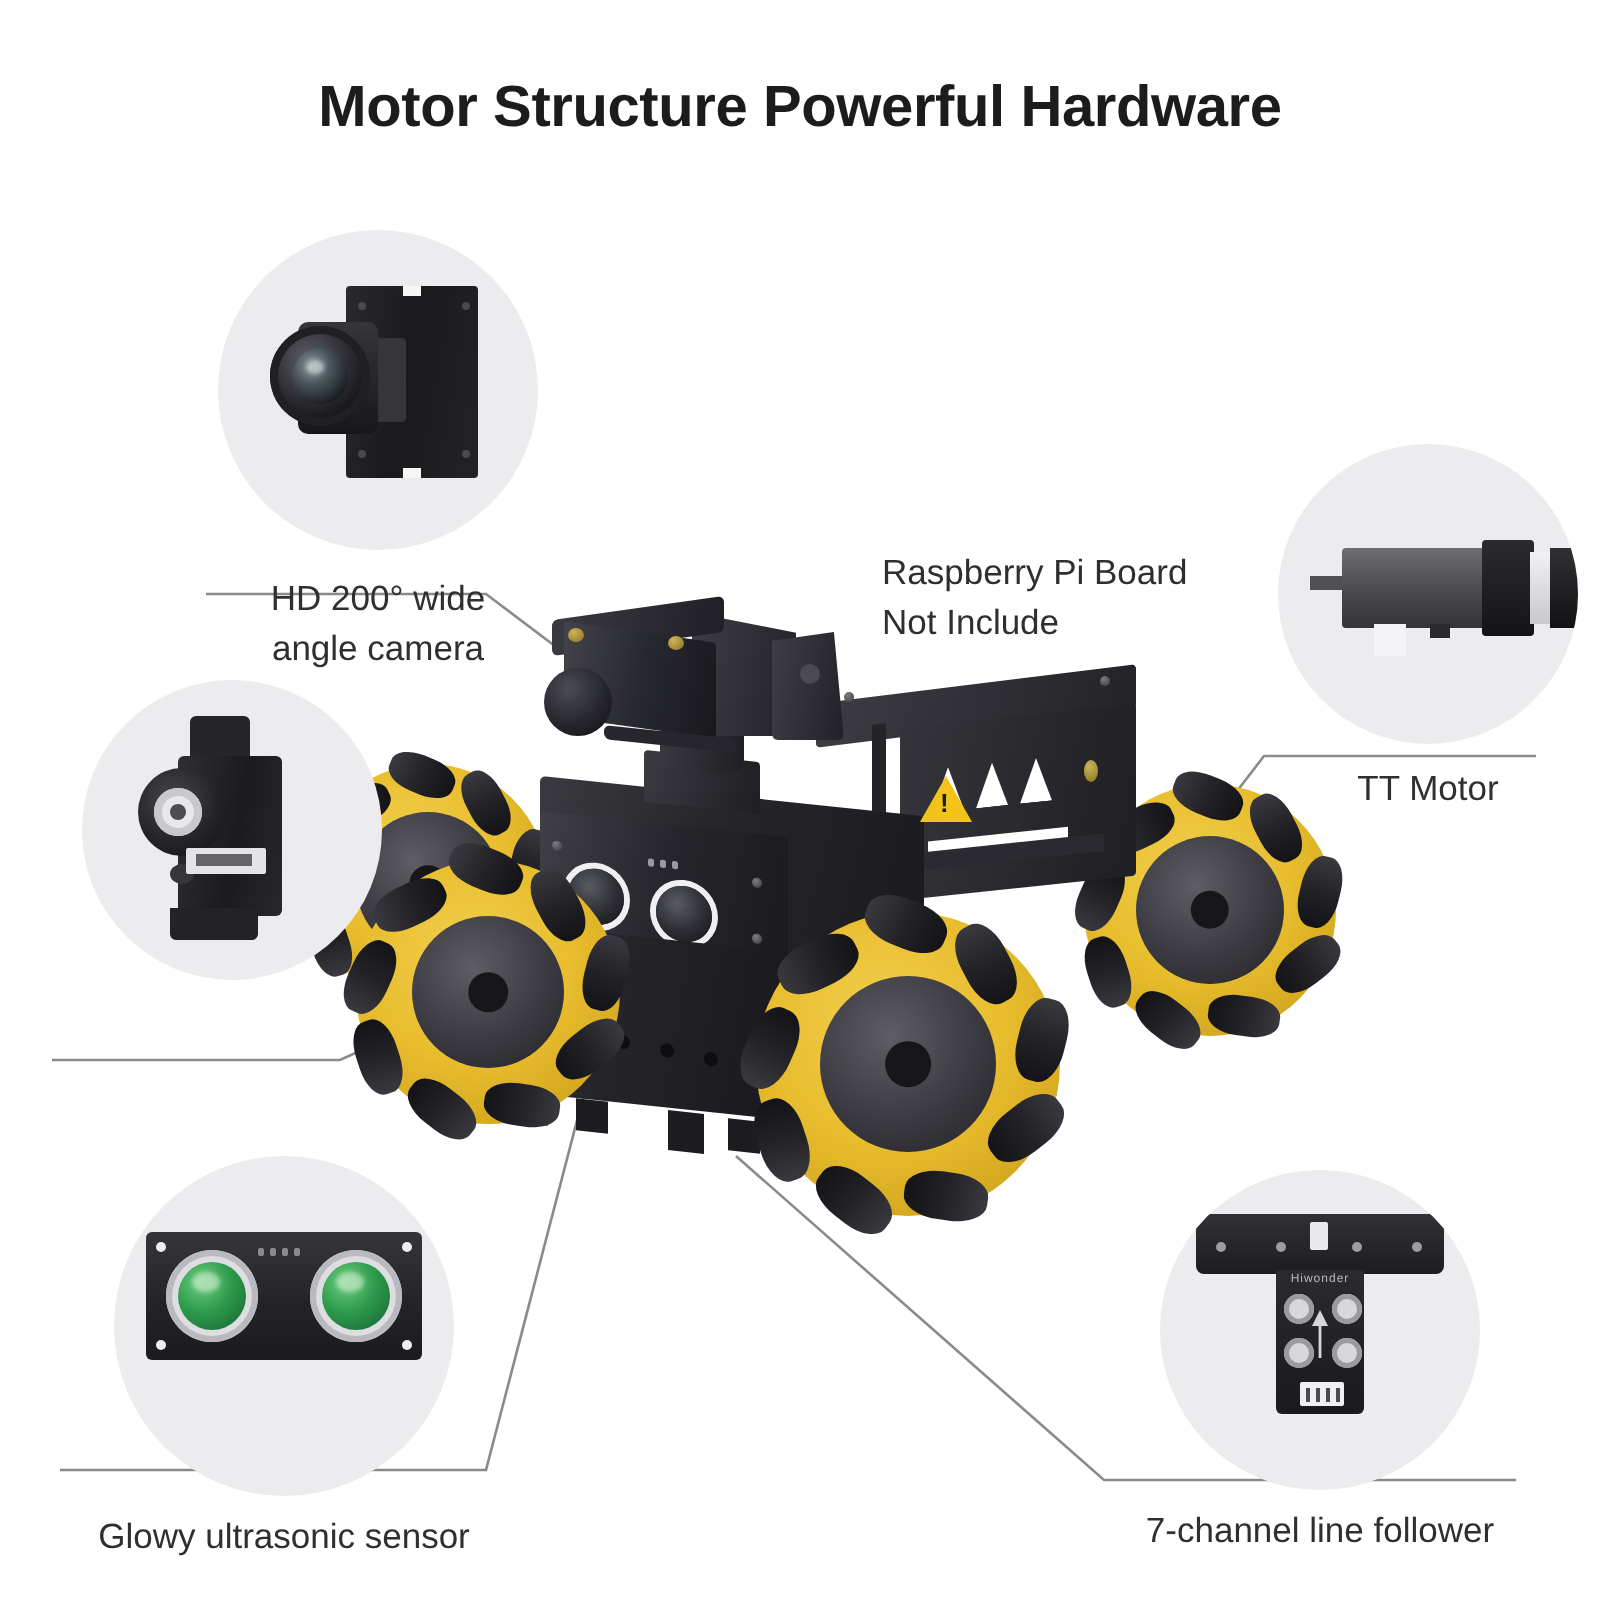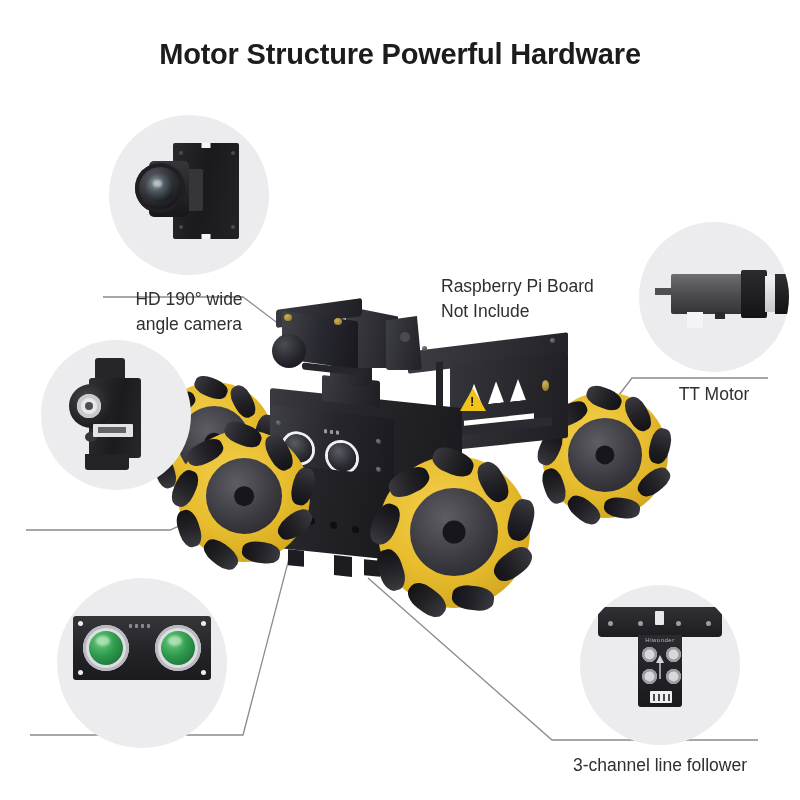--- a/index.html
+++ b/index.html
@@ -489,21 +489,21 @@
       <div class="cam-screw" style="left:44px; top:86px;"></div>
       <div class="cam-screw" style="left:96px; top:86px;"></div>
       <div class="cam-lens-base"></div>
       <div class="cam-lens">
         <div class="cam-glass">
             <div class="cam-glint"></div>
           </div>
       </div>
     </div>
   </div>
-  <div class="caption" style="text-align:center; margin-top:12px;">HD 190° wide
+  <div class="caption" style="text-align:center; margin-top:12px;">HD 200° wide
 angle camera</div>
 </div>
 
 <div class="callout" style="left:28px; top:340px; width:176px;">
   <div class="bubble" style="width:150px; height:150px; margin:0 auto;">
     <div class="servo-art">
       <div class="servo-top"></div>
       <div class="servo-case"></div>
       <div class="servo-flange"></div>
       <div class="servo-hub">
@@ -534,20 +534,21 @@
           <i></i>
         </div>
       <div class="us-eye l">
           <div class="us-dome"></div>
         </div>
       <div class="us-eye r">
           <div class="us-dome"></div>
         </div>
     </div>
   </div>
+  <div class="caption" style="text-align:center; margin-top:8px; margin-left:-18px; width:226px;">Glowy ultrasonic sensor</div>
 </div>
 
 <div class="callout" style="left:626px; top:222px; width:176px;">
   <div class="bubble" style="width:150px; height:150px; margin:0 auto;">
     <div class="tt-art">
       <div class="tt-shaft"></div>
       <div class="tt-main"></div>
       <div class="tt-wires"></div>
       <div class="tt-tab"></div>
       <div class="tt-gearbox"></div>
@@ -578,14 +579,14 @@
         <path d="M6,2 L10,10 L2,10 Z" fill="#d5d5da"></path>
       </svg>
       <div class="lf-conn">
         <i style="left:3px;"></i>
           <i style="left:8px;"></i>
         <i style="left:13px;"></i>
           <i style="left:18px;"></i>
       </div>
     </div>
   </div>
-  <div class="caption" style="text-align:center; margin-top:8px; margin-left:-12px; width:204px;">3-channel line follower</div>
+  <div class="caption" style="text-align:center; margin-top:8px; margin-left:-12px; width:204px;">7-channel line follower</div>
 </div>
 
 </body></html>

